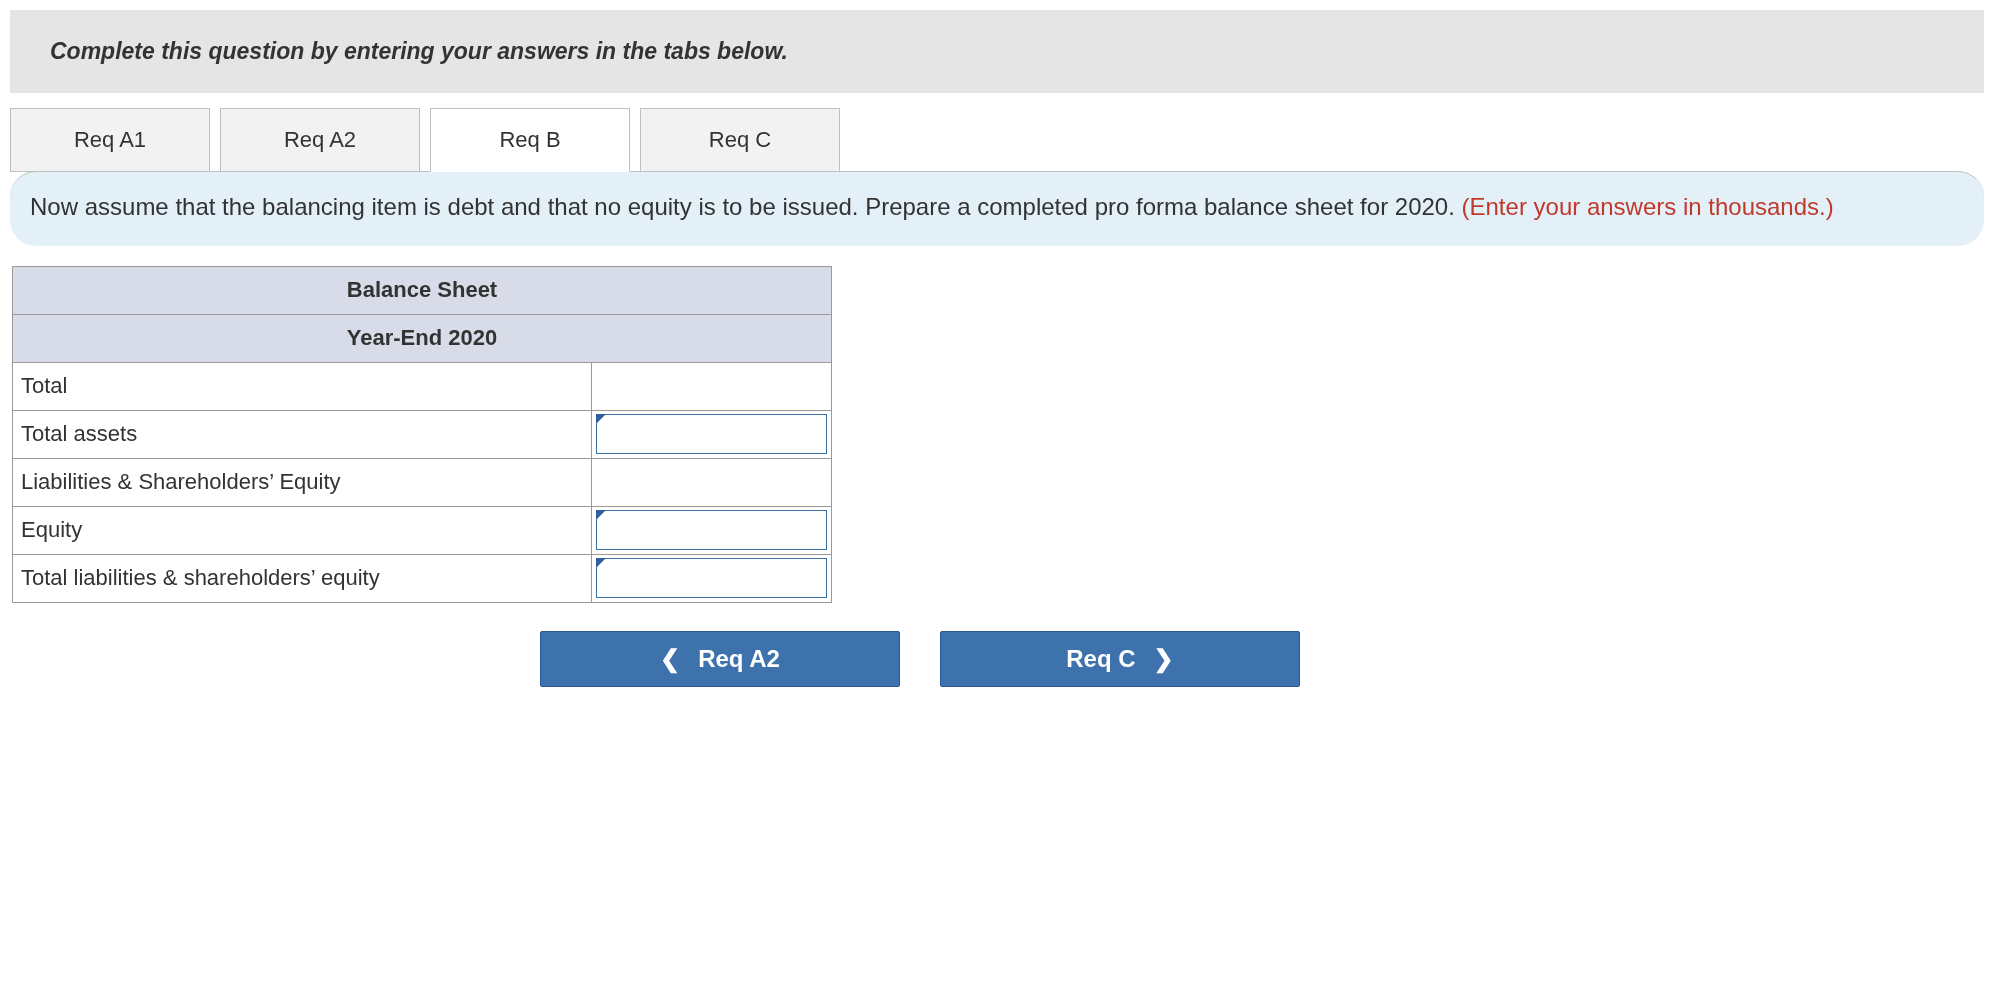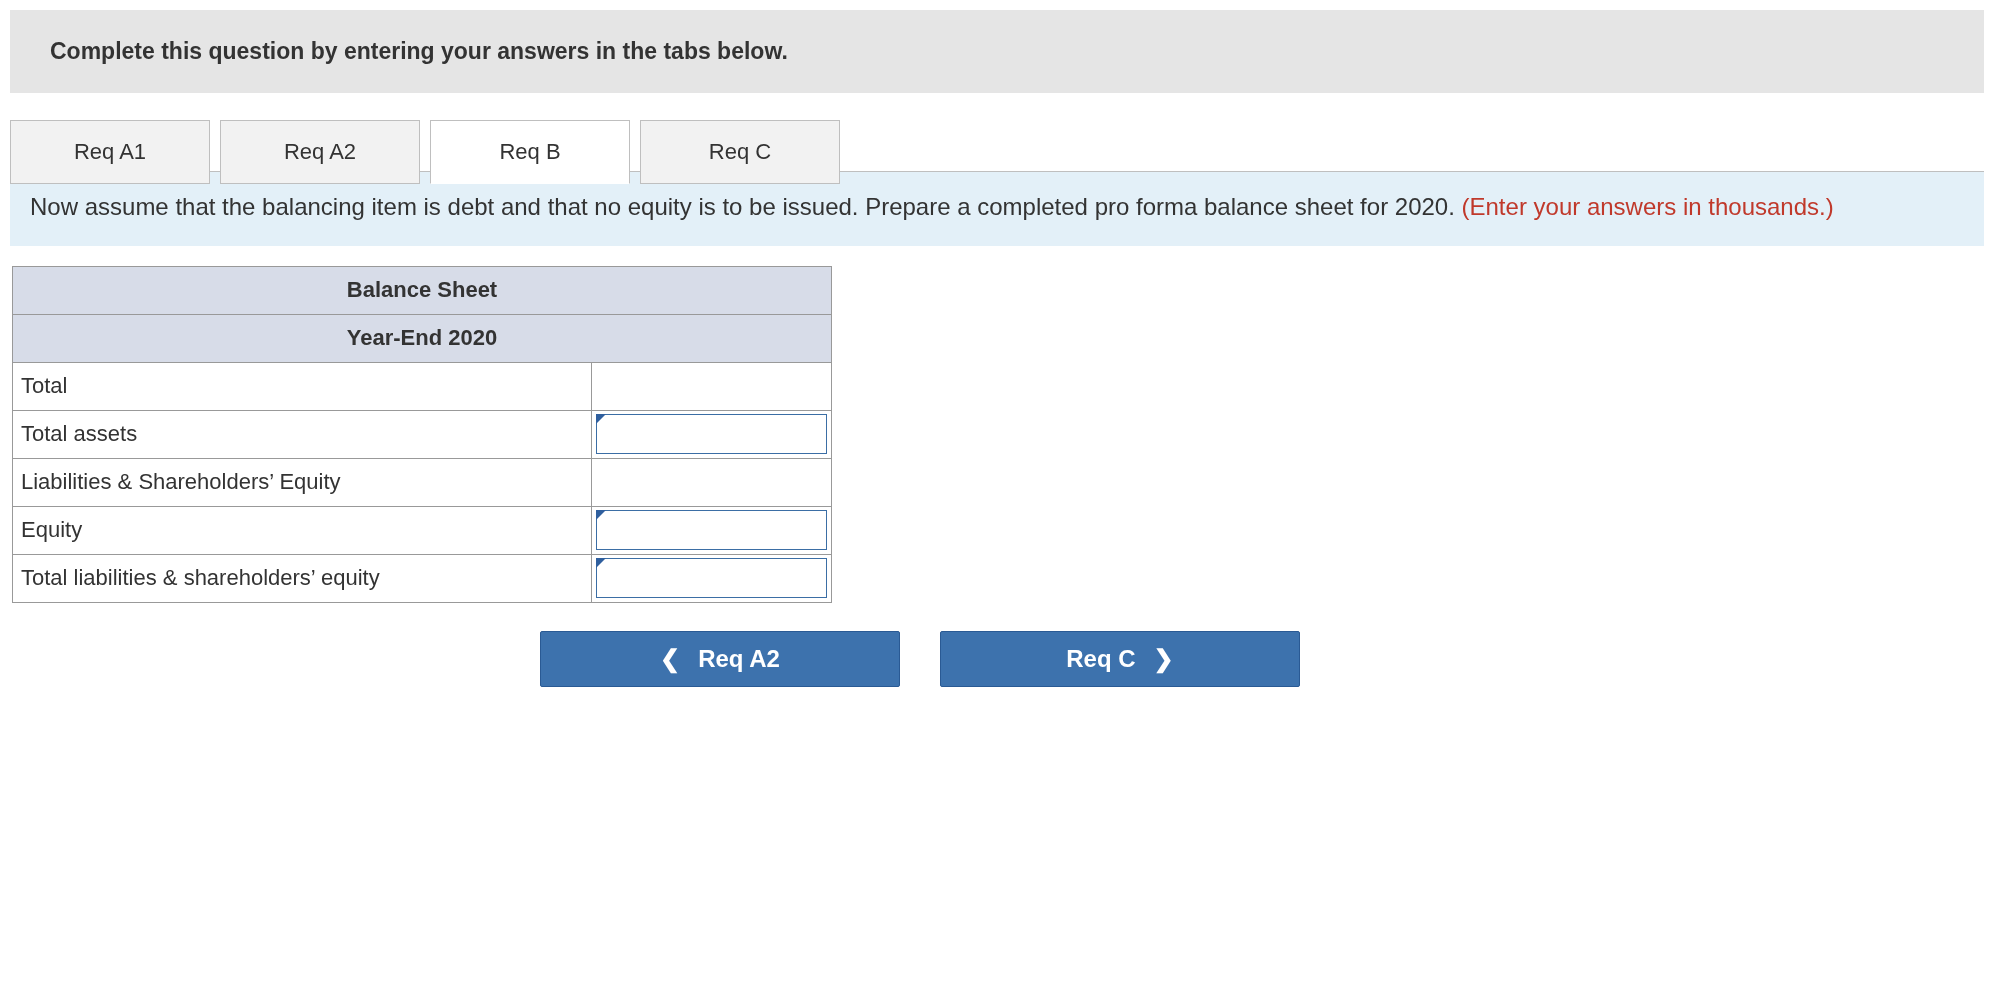--- a/index.html
+++ b/index.html
@@ -12,53 +12,55 @@
     background: #fff;
   }
   .container { width: 1994px; }
   .instruction-bar {
     background: #e5e5e5;
     padding: 28px 40px;
     margin: 10px 10px 0 10px;
     font-weight: bold;
     font-size: 23px;
     color: #333;
+    font-style: italic;
   }
   .tabs {
     display: flex;
     gap: 10px;
     padding: 14px 10px 0 10px;
   }
   .tab {
     border: 1px solid #bfbfbf;
     background: #f2f2f2;
     width: 200px;
     height: 64px;
     display: flex;
     align-items: center;
     justify-content: center;
     font-size: 22px;
     color: #333;
     cursor: pointer;
     position: relative;
-    top: 13px;
+    top: 1px;
   }
   .tab.active {
     background: #fff;
     border-bottom: 1px solid #fff;
     text-align: center;
   }
   .question-panel {
     background: #e3f0f8;
     border-top: 1px solid #bfbfbf;
     margin: 0 10px;
     padding: 18px 20px 22px 20px;
     font-size: 24px;
     line-height: 1.4;
     color: #333;
+    border-radius: 26px;
   }
   .question-panel .red { color: #c0392b; }
   .sheet {
     margin: 20px 0 0 12px;
     border-collapse: collapse;
     width: 820px;
     border-radius: 17px;
   }
   .sheet th, .sheet td {
     border: 1px solid #999;

